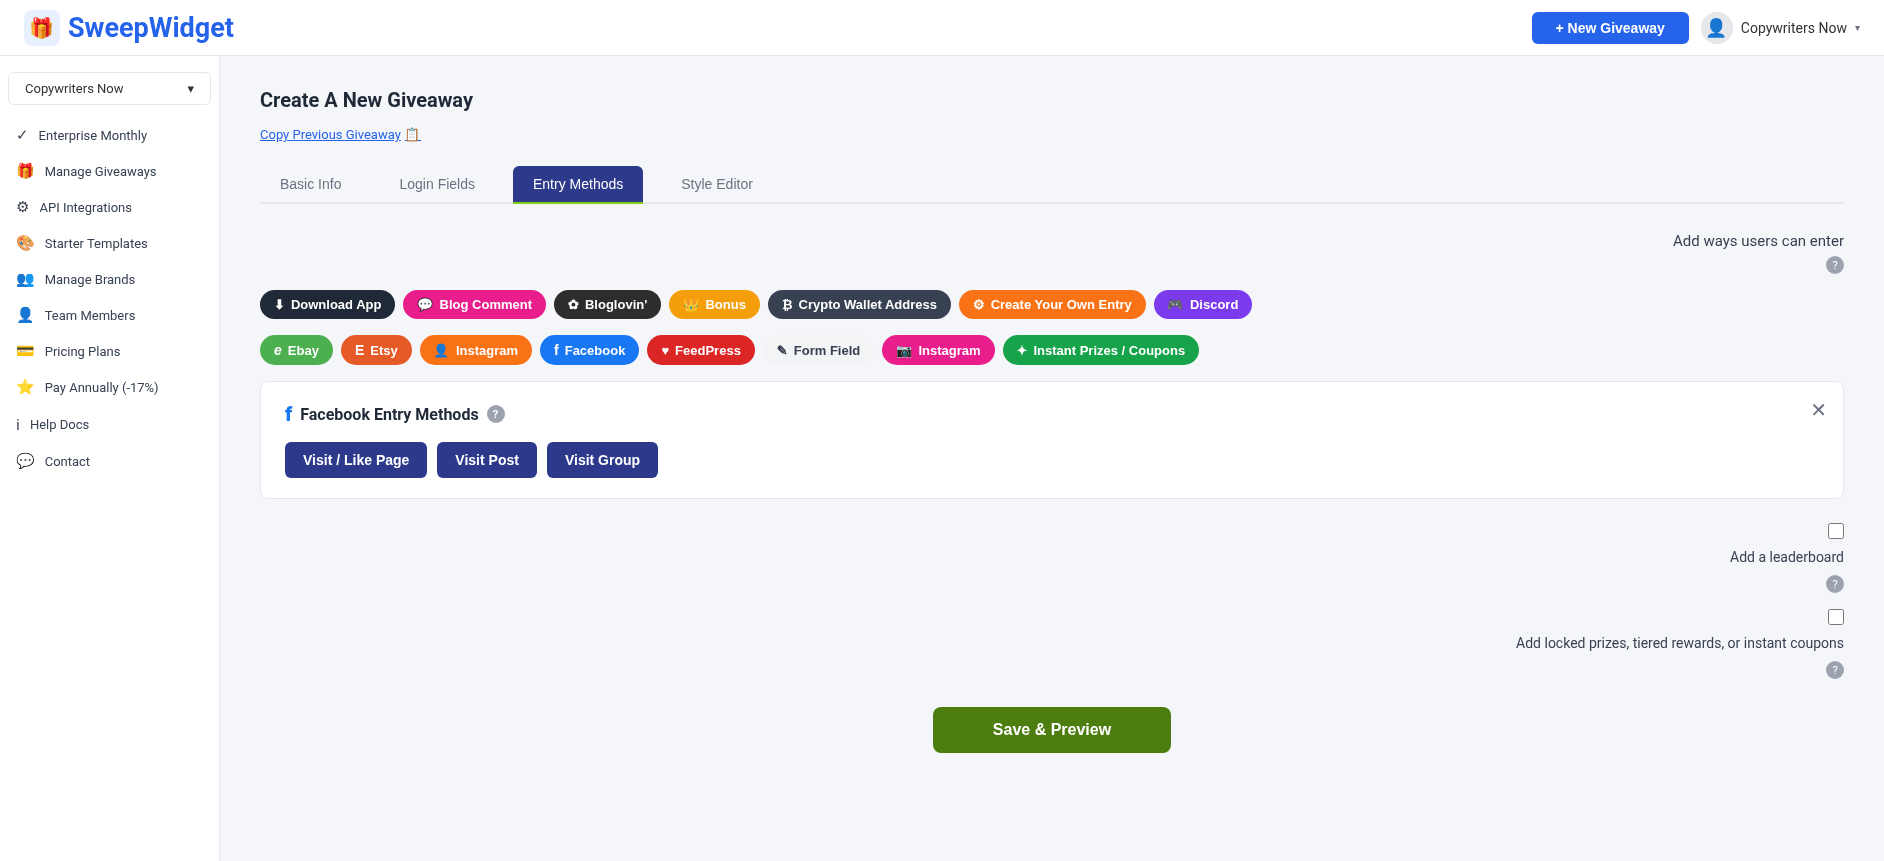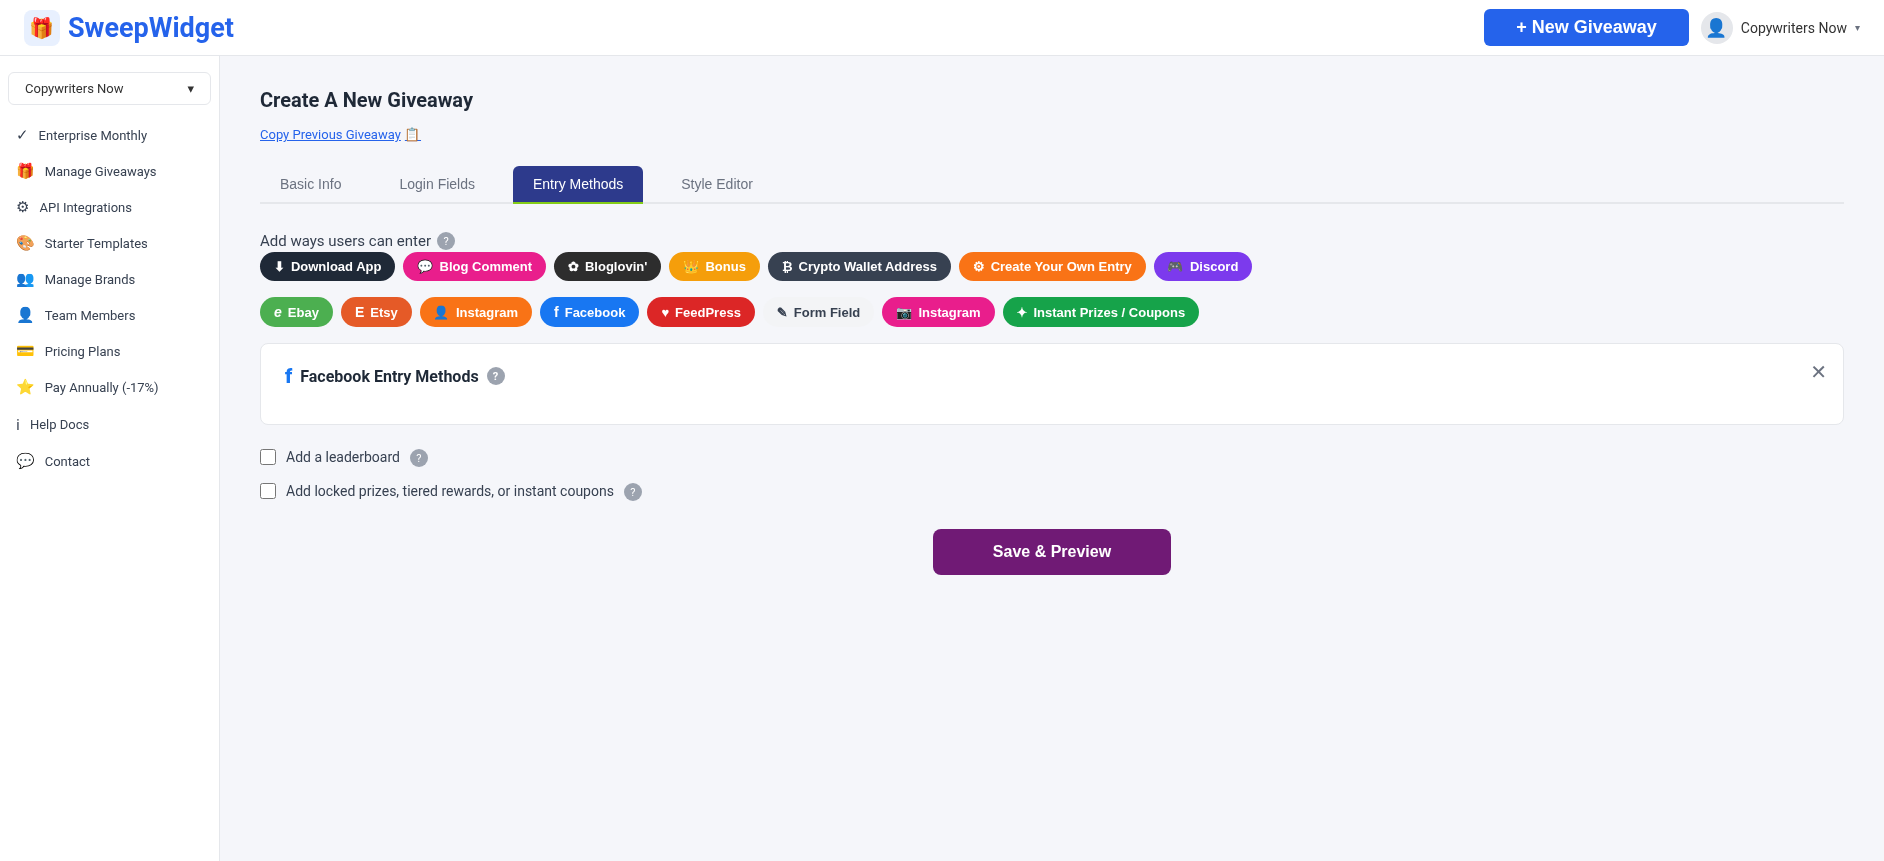--- a/index.html
+++ b/index.html
@@ -10,21 +10,21 @@
       display: flex; align-items: center; justify-content: space-between;
       background: #fff; padding: 0 24px; height: 56px;
       border-bottom: 1px solid #e5e7eb; position: fixed; top: 0; left: 0; right: 0; z-index: 100;
     }
     .logo { display: flex; align-items: center; gap: 8px; text-decoration: none; }
     .logo-icon { width: 36px; height: 36px; }
     .logo-text { font-size: 27px; font-weight: 700; color: #2563eb; }
     .header-right { display: flex; align-items: center; gap: 12px; }
     .new-giveaway-btn {
       background: #2563eb; color: #fff; border: none; border-radius: 6px;
-      padding: 8px 32px; font-size: 18px; font-weight: 600; cursor: pointer;
+      padding: 8px 24px; font-size: 14px; font-weight: 600; cursor: pointer;
       display: flex; align-items: center; gap: 6px;
     }
     .user-menu { display: flex; align-items: center; gap: 8px; cursor: pointer; font-size: 14px; color: #333; }
     .user-avatar {
       width: 32px; height: 32px; border-radius: 50%; background: #e5e7eb;
       display: flex; align-items: center; justify-content: center; font-size: 18px; color: #6b7280;
     }
     .chevron-down { font-size: 10px; color: #6b7280; }
 
     
@@ -54,21 +54,21 @@
 
     
     .tabs { display: flex; gap: 18px; margin-bottom: 28px; border-bottom: 2px solid #e5e7eb; }
     .tab {
       padding: 10px 20px; font-size: 14px; font-weight: 500; cursor: pointer;
       border: none; background: none; color: #6b7280; border-bottom: 2px solid transparent; margin-bottom: -2px;
     }
     .tab.active { background: #2d3a8c; color: #fff; border-radius: 6px 6px 0 0; border-bottom: 2px solid #84cc16; }
 
     
-    .section-label { font-size: 15px; color: #374151; margin-bottom: 2px; display: flex; align-items: flex-end; gap: 6px; }
+    .section-label { font-size: 15px; color: #374151; margin-bottom: 16px; display: flex; align-items: flex-end; gap: 6px; flex-direction: column; }
     .help-icon { width: 18px; height: 18px; border-radius: 50%; background: #9ca3af; color: #fff; font-size: 11px; display: inline-flex; align-items: center; justify-content: center; cursor: pointer; }
 
     
     .entry-buttons { display: flex; flex-wrap: wrap; gap: 8px; margin-bottom: 16px; }
     .entry-btn {
       display: inline-flex; align-items: center; gap: 6px;
       padding: 7px 14px; border-radius: 20px; font-size: 13px; font-weight: 600;
       border: none; cursor: pointer; color: #fff;
     }
     .btn-download-app { background: #1f2937; }
@@ -102,27 +102,27 @@
       font-size: 20px; color: #6b7280; cursor: pointer;
     }
     .facebook-sub-buttons { display: flex; gap: 10px; }
     .fb-sub-btn {
       background: #2d3a8c; color: #fff; border: none; border-radius: 6px;
       padding: 10px 18px; font-size: 14px; font-weight: 600; cursor: pointer;
     }
 
     
     .checkbox-group { display: flex; flex-direction: column; gap: 16px; margin-bottom: 28px; }
-    .checkbox-item { display: flex; align-items: flex-start; gap: 10px; font-size: 14px; color: #374151; }
+    .checkbox-item { display: flex; align-items: flex-end; gap: 10px; font-size: 14px; color: #374151; flex-direction: column; }
     .checkbox-item input[type="checkbox"] { width: 16px; height: 16px; cursor: pointer; }
 
     
     .save-btn-container { display: flex; justify-content: center; margin-top: 24px; }
     .save-btn {
-      background: #701a75; color: #fff; border: none; border-radius: 8px;
+      background: #4d7c0f; color: #fff; border: none; border-radius: 8px;
       padding: 14px 60px; font-size: 16px; font-weight: 700; cursor: pointer;
     }
   </style>
 </head>
 <body>
 
 <header class="header">
   <a class="logo" href="#">
     <svg class="logo-icon" viewBox="0 0 36 36">
       <rect width="36" height="36" rx="8" fill="#e8f0fe"></rect>
@@ -279,20 +279,25 @@
     </div>
 
     
     <div class="facebook-entry-box">
       <div class="facebook-entry-title">
         <span class="fb-icon" style="font-size:20px; font-weight:900;">f</span>
         <span>Facebook Entry Methods</span>
         <span class="help-icon">?</span>
       </div>
       <button class="close-btn">✕</button>
+      <div class="facebook-sub-buttons">
+        <button class="fb-sub-btn">Visit / Like Page</button>
+        <button class="fb-sub-btn">Visit Post</button>
+        <button class="fb-sub-btn">Visit Group</button>
+      </div>
     </div>
 
     
     <div class="checkbox-group">
       <label class="checkbox-item">
         <input type="checkbox" style="">
         <span>Add a leaderboard</span>
         <span class="help-icon">?</span>
       </label>
       <label class="checkbox-item">

